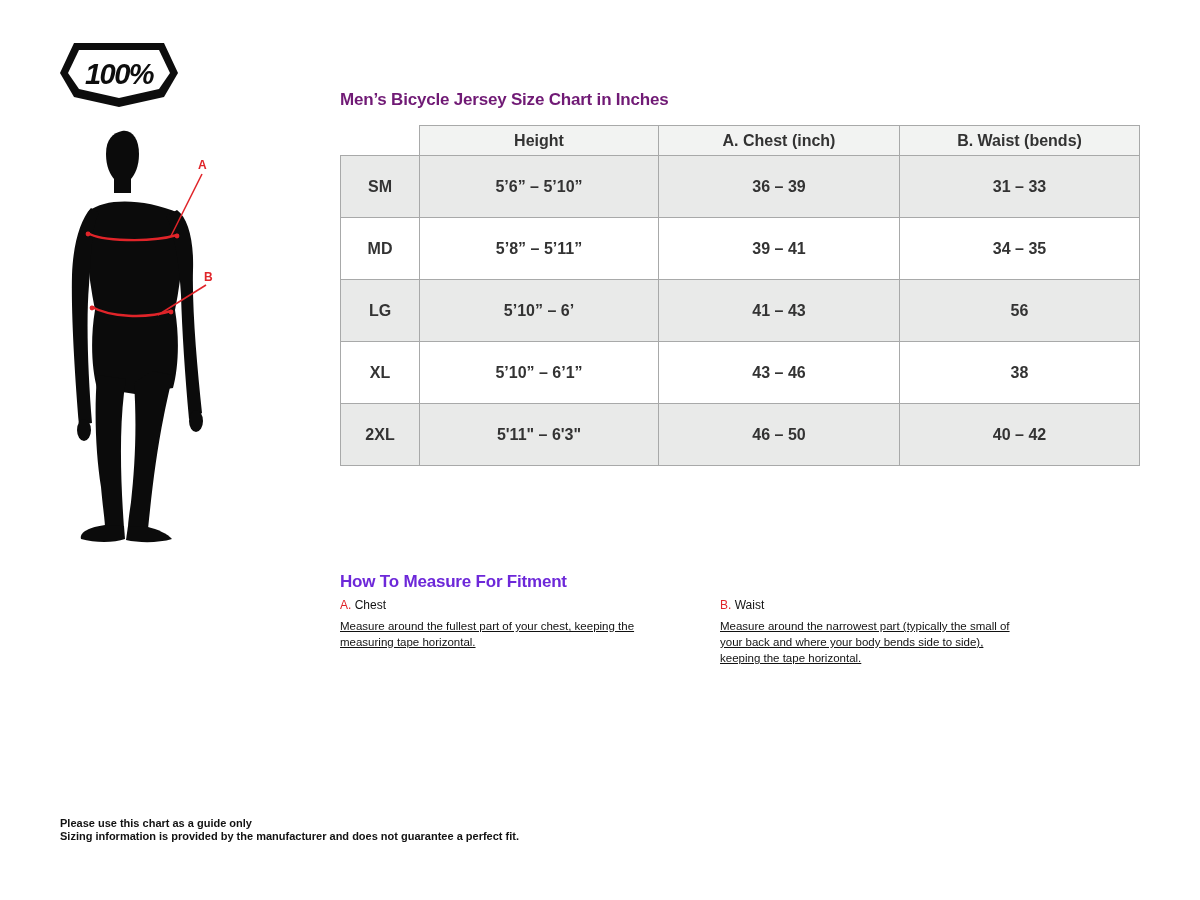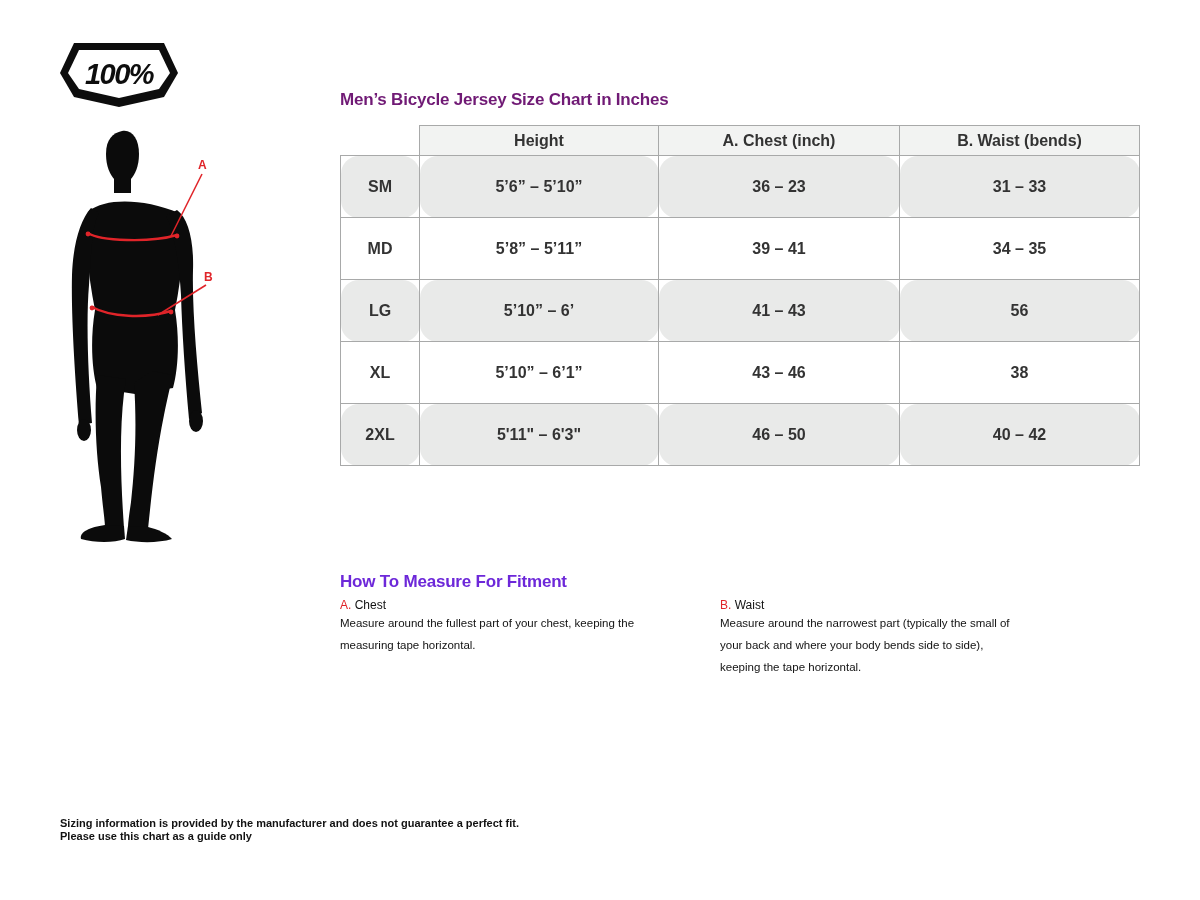--- a/index.html
+++ b/index.html
@@ -32,38 +32,38 @@
   }
   .size-table th, .size-table td {
     font-family: "Liberation Sans", sans-serif;
     font-size: 16px; font-weight: 700; color: #333333;
     text-align: center; vertical-align: middle;
     border: 1px solid #a8a9a9;
     padding: 0;
   }
   .size-table th { height: 29px; background: #f2f3f2; }
   .size-table th.corner { border: none; background: transparent; }
-  .size-table td { height: 61px; background: #ffffff; border-radius: 18px; }
+  .size-table td { height: 61px; background: #ffffff; }
   .size-table tr.shaded td { background: #e9eae9; }
   .col-size { width: 79px; }
   .col-height { width: 239px; }
   .col-chest { width: 241px; }
   .col-waist { width: 240px; }
 
   
   .howto-title {
     position: absolute; left: 340px; top: 572px;
     font-size: 17px; font-weight: 700; letter-spacing: -0.2px; color: #6d28d9;
   }
   .measure-block { position: absolute; top: 598px; width: 305px; }
   .measure-a { left: 340px; }
   .measure-b { left: 720px; }
   .measure-heading { font-size: 12px; font-weight: 400; color: #121212; }
   .measure-heading .prefix { color: #e02429; }
-  .measure-text { font-size: 11.5px; font-weight: 400; line-height: 22px; color: #121212; margin-top: 0; }
+  .measure-text { font-size: 11.5px; font-weight: 400; line-height: 16px; color: #121212; margin-top: 6px; text-decoration: underline; }
 
   
   .footnote {
     position: absolute; left: 60px; top: 817px;
     font-size: 11px; font-weight: 700; line-height: 12.5px; color: #121212;
   }
 </style>
 </head>
 <body>
 
@@ -135,21 +135,21 @@
         <th class="corner"></th>
         <th>Height</th>
         <th>A. Chest (inch)</th>
         <th>B. Waist (bends)</th>
       </tr>
     </thead>
     <tbody>
       <tr class="shaded">
         <td>SM</td>
         <td>5’6” – 5’10”</td>
-        <td>36 – 23</td>
+        <td>36 – 39</td>
         <td>31 – 33</td>
       </tr>
       <tr>
         <td>MD</td>
         <td>5’8” – 5’11”</td>
         <td>39 – 41</td>
         <td>34 – 35</td>
       </tr>
       <tr class="shaded">
         <td>LG</td>
@@ -184,17 +184,17 @@
 
   <div class="measure-block measure-b">
     <div class="measure-heading">
       <span class="prefix">B.</span>
       <span>Waist</span>
     </div>
     <div class="measure-text">Measure around the narrowest part (typically the small of your back and where your body bends side to side), keeping the tape horizontal.</div>
   </div>
 
   <div class="footnote">
+    <div>Please use this chart as a guide only</div>
     <div>Sizing information is provided by the manufacturer and does not guarantee a perfect fit.</div>
-    <div>Please use this chart as a guide only</div>
   </div>
 
 </div>
 
 </body></html>

